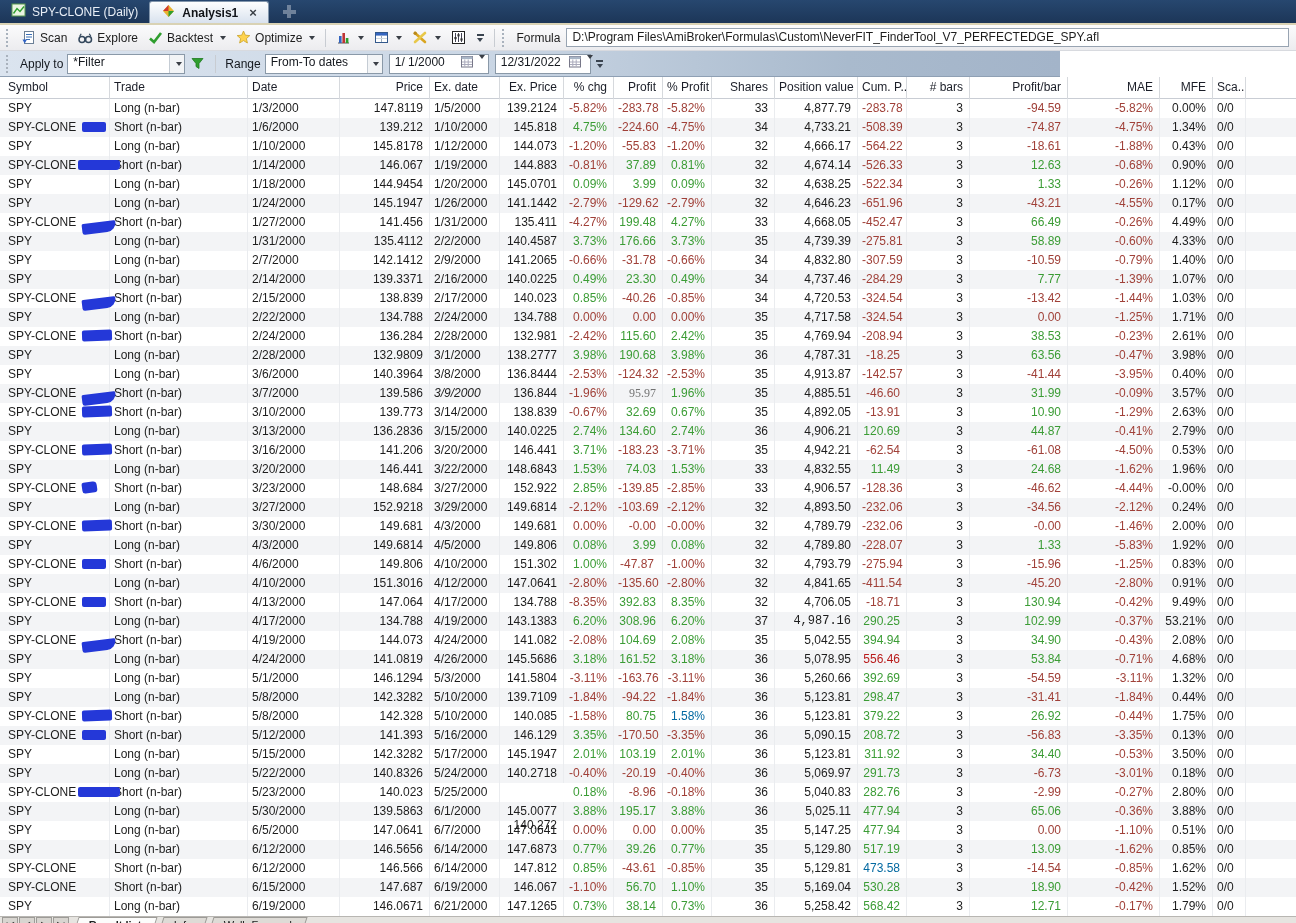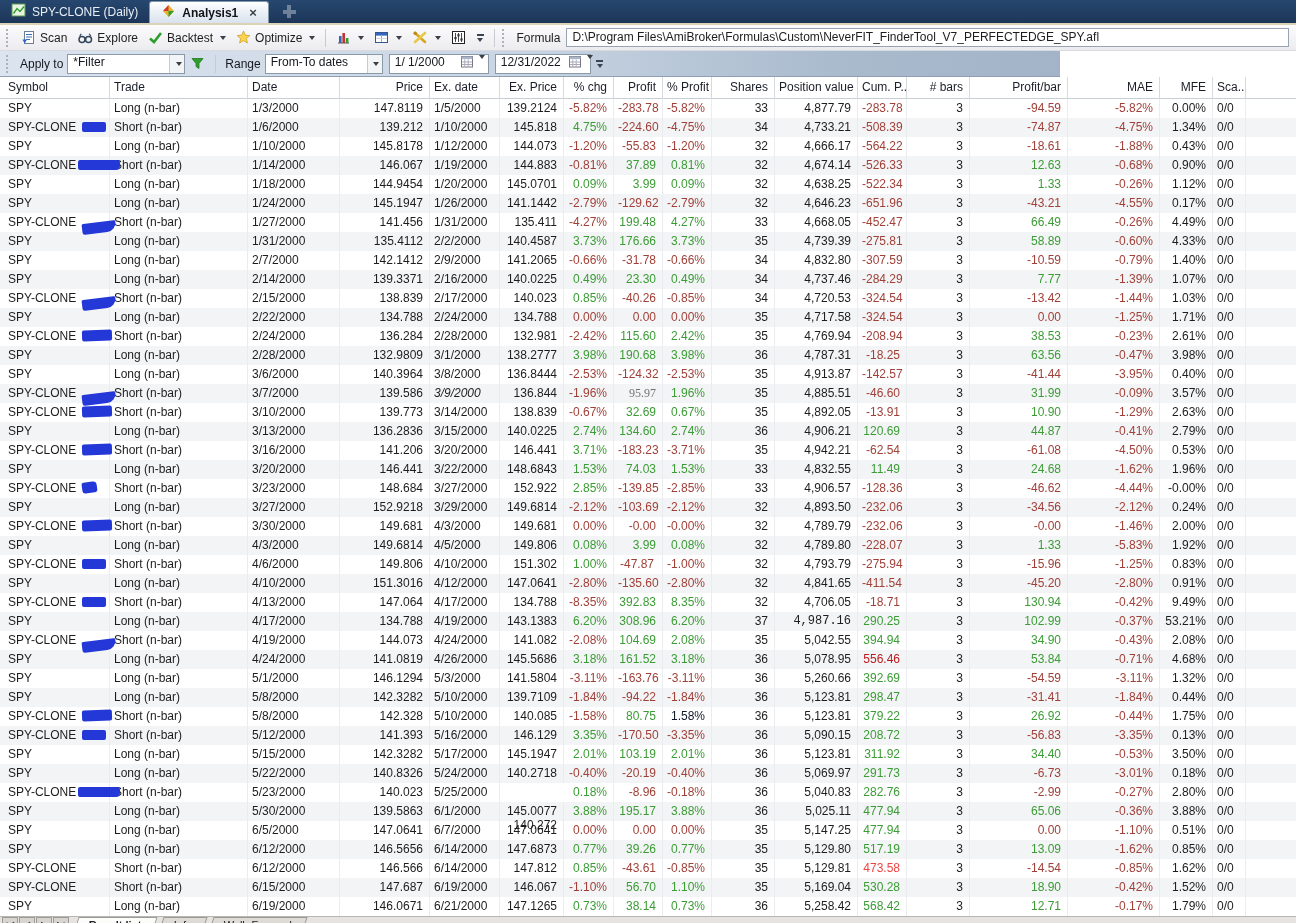--- a/index.html
+++ b/index.html
@@ -936,21 +936,21 @@
       </div>
       <div class="tr">
         <div class="td a-left first" style="width: 110px;"><span>SPY-CLONE</span><i class="mark mark-r" style="background: rgb(36, 56, 216);"></i></div>
         <div class="td a-left" style="width: 138px;">Short (n-bar)</div>
         <div class="td a-left" style="width: 92px;">5/8/2000</div>
         <div class="td a-right" style="width: 90px;">142.328</div>
         <div class="td a-left" style="width: 70px;">5/10/2000</div>
         <div class="td a-right" style="width: 64px;">140.085</div>
         <div class="td a-right" style="width: 50px; color: rgb(160, 64, 56);">-1.58%</div>
         <div class="td a-right" style="width: 49px; color: rgb(59, 156, 53);">80.75</div>
-        <div class="td a-right" style="width: 49px; color: #0f172a;">1.58%</div>
+        <div class="td a-right" style="width: 49px; color: #0369a1;">1.58%</div>
         <div class="td a-right" style="width: 63px;">36</div>
         <div class="td a-right" style="width: 83px;">5,123.81</div>
         <div class="td a-right" style="width: 49px; color: rgb(59, 156, 53);">379.22</div>
         <div class="td a-right" style="width: 63px;">3</div>
         <div class="td a-right" style="width: 98px; color: rgb(59, 156, 53);">26.92</div>
         <div class="td a-right" style="width: 92px; color: rgb(160, 64, 56);">-0.44%</div>
         <div class="td a-right" style="width: 53px;">1.75%</div>
         <div class="td a-left" style="width: 33px;">0/0</div>
         <div class="td fill"></div>
       </div>
@@ -1099,21 +1099,21 @@
         <div class="td a-left" style="width: 138px;">Short (n-bar)</div>
         <div class="td a-left" style="width: 92px;">6/12/2000</div>
         <div class="td a-right" style="width: 90px;">146.566</div>
         <div class="td a-left" style="width: 70px;">6/14/2000</div>
         <div class="td a-right" style="width: 64px;">147.812</div>
         <div class="td a-right" style="width: 50px; color: rgb(59, 156, 53);">0.85%</div>
         <div class="td a-right" style="width: 49px; color: rgb(160, 64, 56);">-43.61</div>
         <div class="td a-right" style="width: 49px; color: rgb(160, 64, 56);">-0.85%</div>
         <div class="td a-right" style="width: 63px;">35</div>
         <div class="td a-right" style="width: 83px;">5,129.81</div>
-        <div class="td a-right" style="width: 49px; color: #ef4444;">473.58</div>
+        <div class="td a-right" style="width: 49px; color: #0369a1;">473.58</div>
         <div class="td a-right" style="width: 63px;">3</div>
         <div class="td a-right" style="width: 98px; color: rgb(160, 64, 56);">-14.54</div>
         <div class="td a-right" style="width: 92px; color: rgb(160, 64, 56);">-0.85%</div>
         <div class="td a-right" style="width: 53px;">1.62%</div>
         <div class="td a-left" style="width: 33px;">0/0</div>
         <div class="td fill"></div>
       </div>
       <div class="tr alt">
         <div class="td a-left first" style="width: 110px;"><span>SPY-CLONE</span></div>
         <div class="td a-left" style="width: 138px;">Short (n-bar)</div>

